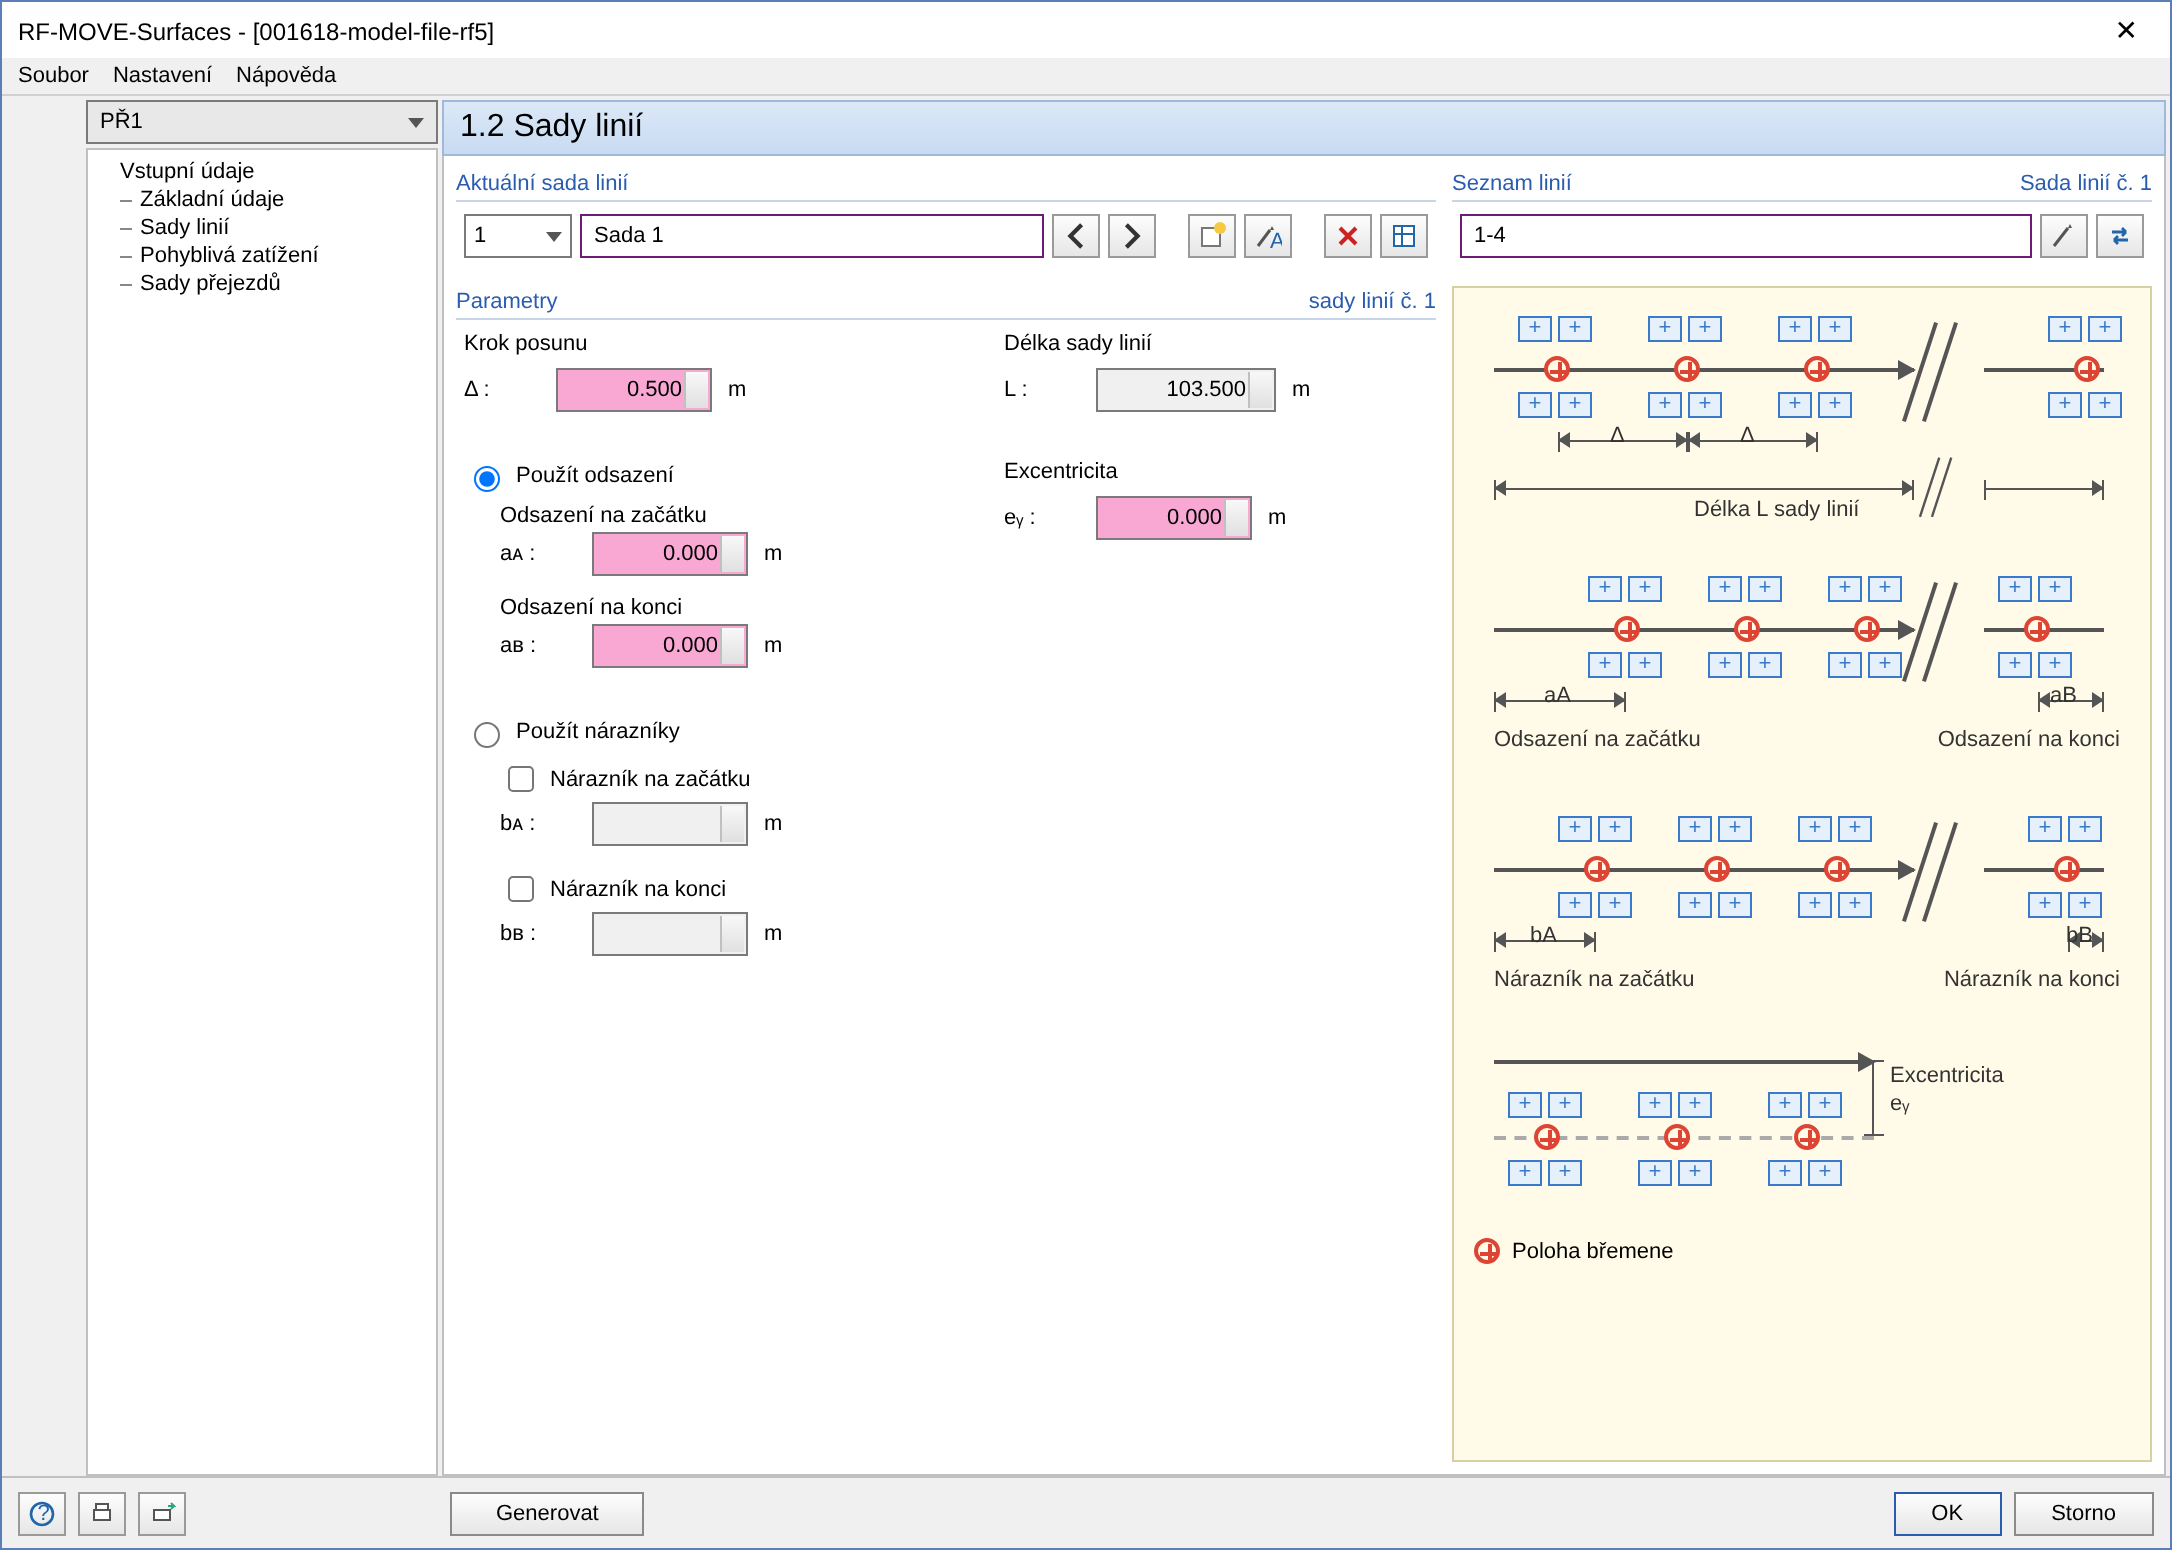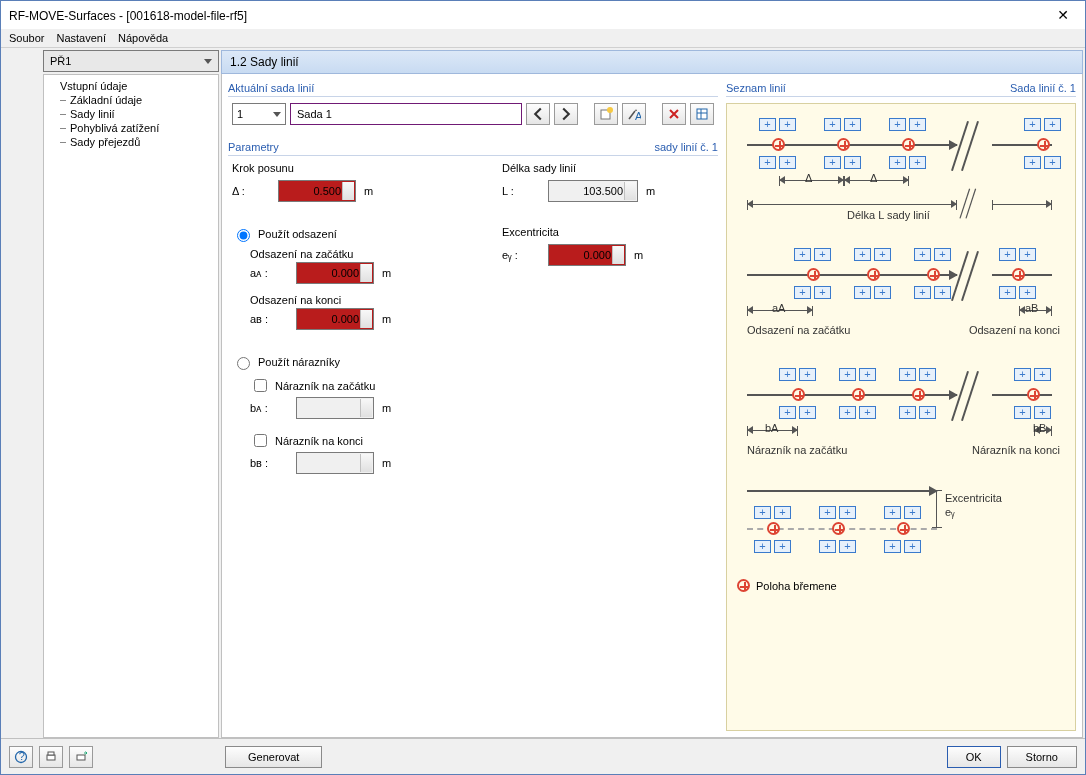--- a/index.html
+++ b/index.html
@@ -11,30 +11,30 @@
 .menubar { background: #f0f0f0; padding: 3px 8px; display: flex; gap: 12px; border-bottom: 1px solid #d0d0d0; }
 .menubar span { cursor: default; }
 .body { flex: 1; display: flex; background: #f0f0f0; padding: 0; }
 .sidebar { width: 180px; display: flex; flex-direction: column; margin-left: 40px; }
 .dropdown-top { margin: 2px; height: 22px; border: 1px solid #7a7a7a; background: #e8e8e8; display: flex; align-items: center; padding: 0 6px; justify-content: space-between; }
 .tree { flex: 1; background: #fff; margin: 0 2px; border: 1px solid #c0c0c0; padding: 4px 8px; }
 .tree-item { padding: 1px 0 1px 8px; }
 .tree-sub { padding-left: 18px; position: relative; }
 .tree-sub::before { content: ""; position: absolute; left: 8px; top: 7px; width: 6px; height: 1px; background: #888; }
 .main { flex: 1; display: flex; flex-direction: column; margin: 2px 2px 0 0; }
-.panel-header { background: linear-gradient(#dce8f7,#c8dbf2); border: 1px solid #9fb8dc; padding: 4px 8px; font-size: 12px; }
+.panel-header { background: linear-gradient(#dce8f7,#c8dbf2); border: 1px solid #9fb8dc; padding: 4px 8px; font-size: 16px; }
 .main-body { flex: 1; background: #fff; border: 1px solid #c0c0c0; border-top: none; padding: 6px; display: flex; gap: 8px; }
 .left-col { width: 490px; display: flex; flex-direction: column; gap: 6px; }
 .right-col { flex: 1; display: flex; flex-direction: column; gap: 6px; }
 .section-title { color: #2a5db0; border-bottom: 1px solid #c8d4e8; padding: 2px 0; display: flex; justify-content: space-between; }
 .section-body { padding: 6px 4px; }
 .row { display: flex; align-items: center; gap: 4px; margin-bottom: 2px; }
 .num-select { width: 54px; height: 22px; border: 1px solid #7a7a7a; background: #fff; display: flex; align-items: center; padding: 0 4px; justify-content: space-between; }
 .text-input { flex: 1; height: 22px; border: 1px solid #701a75; background: #fff; padding: 0 6px; display: flex; align-items: center; }
-.spin-input { width: 78px; height: 22px; border: 1px solid #7a7a7a; background: #b91c1c; display: flex; align-items: center; justify-content: flex-end; padding: 0 14px 0 4px; position: relative; }
+.spin-input { width: 78px; height: 22px; border: 1px solid #7a7a7a; background: #f9a8d4; display: flex; align-items: center; justify-content: flex-end; padding: 0 14px 0 4px; position: relative; }
 .spin-input.ro { background: #f0f0f0; }
 .spin-input::after { content: ""; position: absolute; right: 1px; top: 1px; bottom: 1px; width: 11px; background: linear-gradient(#f8f8f8,#e0e0e0); border-left: 1px solid #c0c0c0; }
 .icon-btn { width: 24px; height: 22px; border: 1px solid #9a9a9a; background: linear-gradient(#fdfdfd,#e6e6e6); display: flex; align-items: center; justify-content: center; }
 .icon-btn svg { width: 14px; height: 14px; }
 .label-sm { width: 42px; }
 .radio, .check { margin-right: 4px; }
 .diagram-area { flex: 1; background: #fffbe8; border: 1px solid #d8d0a0; padding: 10px; overflow: hidden; }
 .footer { height: 36px; background: #f0f0f0; border-top: 1px solid #c0c0c0; display: flex; align-items: center; padding: 0 8px; gap: 6px; }
 .footer-spacer { flex: 1; }
 .btn { height: 22px; border: 1px solid #8a8a8a; background: linear-gradient(#fdfdfd,#e6e6e6); padding: 0 18px; display: flex; align-items: center; }
@@ -241,20 +241,38 @@
               </div>
             </div>
           </div>
         </div>
 
         <div class="right-col">
           <div>
             <div class="section-title">
               <span>Seznam linií</span>
               <span style="color:#2a5db0">Sada linií č. 1</span>
+            </div>
+            <div class="section-body">
+              <div class="row">
+                <div class="text-input">
+                    <span>1-4</span>
+                  </div>
+                <div class="icon-btn">
+                    <svg viewBox="0 0 14 14">
+                      <path d="M2 12 L9 3" stroke="#555" stroke-width="1.5"></path>
+                      <path d="M9 3 l1 -2 l1 2 z" fill="#555"></path>
+                    </svg>
+                  </div>
+                <div class="icon-btn">
+                    <svg viewBox="0 0 14 14">
+                      <path d="M3 5 h7 M10 5 l-2 -2 M10 5 l-2 2 M11 9 h-7 M4 9 l2 -2 M4 9 l2 2" stroke="#26a" fill="none" stroke-width="1.4"></path>
+                    </svg>
+                  </div>
+              </div>
             </div>
           </div>
 
           <div class="diagram-area">
 
             <div class="dg-row" style="height:130px">
               <div class="dg-line dg-arrow-r" style="left:10px; top:30px; width:210px"></div>
               <div class="dg-brk" style="left:222px; top:6px"></div>
               <div class="dg-line" style="left:255px; top:30px; width:60px"></div>
               <div class="dg-dot" style="left:35px; top:24px"></div>

